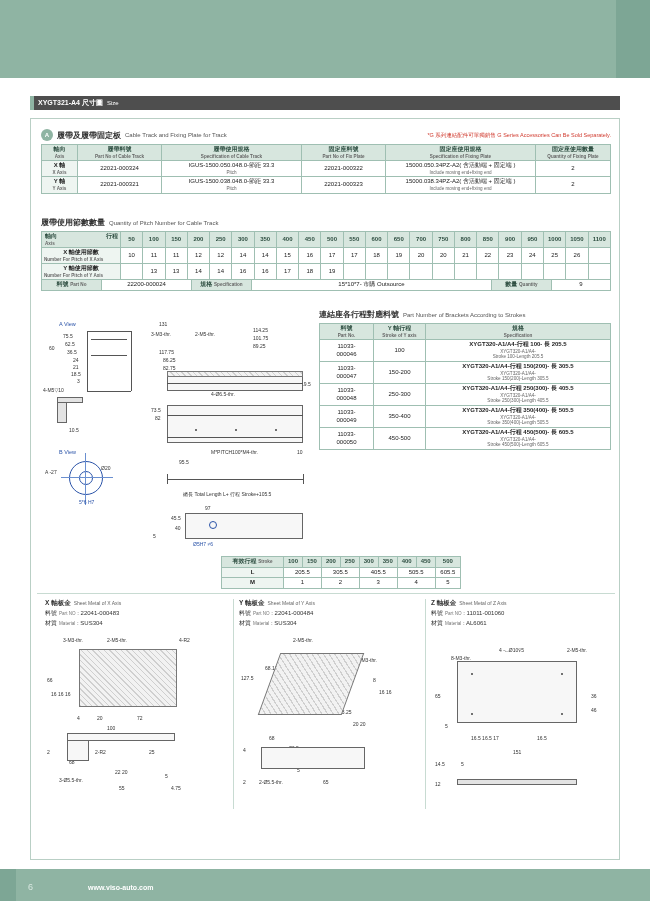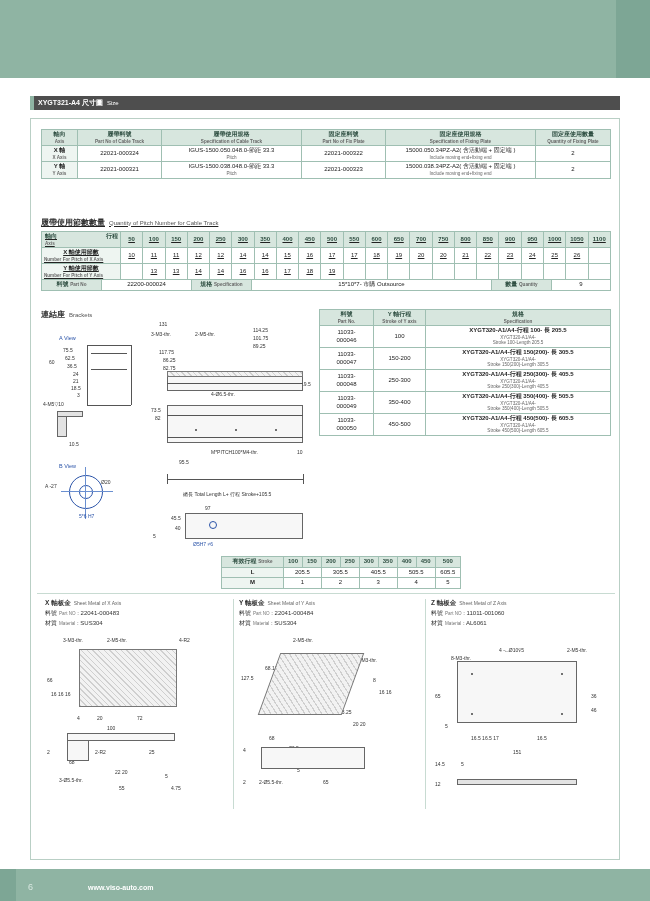--- a/index.html
+++ b/index.html
@@ -73,21 +73,21 @@
     border:1px solid #9fbfb2; text-align:center; vertical-align:middle;
     padding:1px 2px; line-height:1.25;
   }
   .tbl th { background:#d7e6de; font-weight:bold; color:#2f4f42; }
   .tbl td { background:#ffffff; }
   .sub-en { font-size:4.6px; color:#666; display:block; }
   .cell-left { text-align:left; }
 
   
   .b1 { position:absolute; left:10px; top:10px; width:570px; }
-  .b2 { position:absolute; left:10px; top:98px; width:570px;text-decoration:underline; }
+  .b2 { position:absolute; left:10px; top:98px; width:570px; }
   .b3 { position:absolute; left:10px; top:160px; width:570px; }
   .b4 { position:absolute; left:10px; top:190px; width:260px; }
   .b5 { position:absolute; left:288px; top:190px; width:292px; }
   .b6 { position:absolute; left:190px; top:437px; width:240px; }
   .bottom { position:absolute; left:6px; top:480px; width:578px; height:210px; }
 
   .axis-cell { background:#eef5f1 !important; font-weight:bold; }
 
   
   .draw { position:relative; background:#ffffff; }
@@ -138,20 +138,26 @@
 
 <div class="sec-bar">
   <span class="cn">XYGT321-A4 尺寸圖</span>
   <span class="en">Size</span>
 </div>
 <div class="sec-bar-accent"></div>
 
 <div class="panel">
 
   <div class="b1">
+    <div class="blk-title">
+      <span class="blk-badge">A</span>
+      <span class="blk-cn">履帶及履帶固定板</span>
+      <span class="blk-en">Cable Track and Fixing Plate for Track</span>
+      <span class="note-red">*G 系列連結配件可單獨銷售 G Series Accessories Can Be Sold Separately.</span>
+    </div>
     <table class="tbl" style="width:100%;">
       <tbody>
           <tr>
         <th style="width:36px">
           <span>軸向</span>
           <span class="sub-en">Axis</span>
         </th>
         <th style="width:84px">
           <span>履帶料號</span>
           <span class="sub-en">Part No of Cable Track</span>
@@ -316,24 +322,20 @@
         <th style="width:60px">
           <span>數量</span> <span class="sub-en" style="display:inline">Quantity</span>
         </th>
         <td>9</td>
       </tr>
     </tbody>
       </table>
   </div>
 
   <div class="b4">
-    <div class="blk-title">
-      <span class="blk-cn">連結座</span>
-      <span class="blk-en">Brackets</span>
-    </div>
     <div class="draw" style="width:258px;height:238px;">
 
       <div class="dim blue" style="left:18px;top:12px;font-size:5.5px;">A View</div>
 
       <div class="dim" style="left:22px;top:24px;">75.5</div>
       <div class="dim" style="left:24px;top:32px;">62.5</div>
       <div class="dim" style="left:26px;top:40px;">36.5</div>
       <div class="dim" style="left:32px;top:48px;">24</div>
       <div class="dim" style="left:32px;top:55px;">21</div>
       <div class="dim" style="left:30px;top:62px;">18.5</div>
@@ -398,20 +400,24 @@
     <div class="dim" style="left:56px;top:186px;">97</div>
     <div class="dim" style="left:22px;top:196px;">45.5</div>
     <div class="dim" style="left:26px;top:206px;">40</div>
     <div class="dim" style="left:4px;top:214px;">5</div>
     <div class="dim blue" style="left:44px;top:222px;">Ø5H7 ≠6</div>
     <div class="box-w" style="left:36px;top:194px;width:118px;height:26px;"></div>
     <div class="circ" style="left:60px;top:202px;width:8px;height:8px;border-color:#2a53a8;"></div>
   </div>
 
   <div class="b5">
+    <div class="blk-title">
+      <span class="blk-cn">連結座各行程對應料號</span>
+      <span class="blk-en">Part Number of Brackets According to Strokes</span>
+    </div>
     <table class="tbl" style="width:100%;" id="part-table">
         <tbody>
           <tr>
             <th style="width: 54px;"><span>料號</span><span class="sub-en">Part No.</span></th>
             <th style="width: 52px;"><span>Y 軸行程</span><span class="sub-en">Stroke of Y axis</span></th>
             <th><span>規格</span><span class="sub-en">Specification</span></th>
           </tr>
           <tr>
             <td>11033-<br>000046</td>
             <td>100</td>

